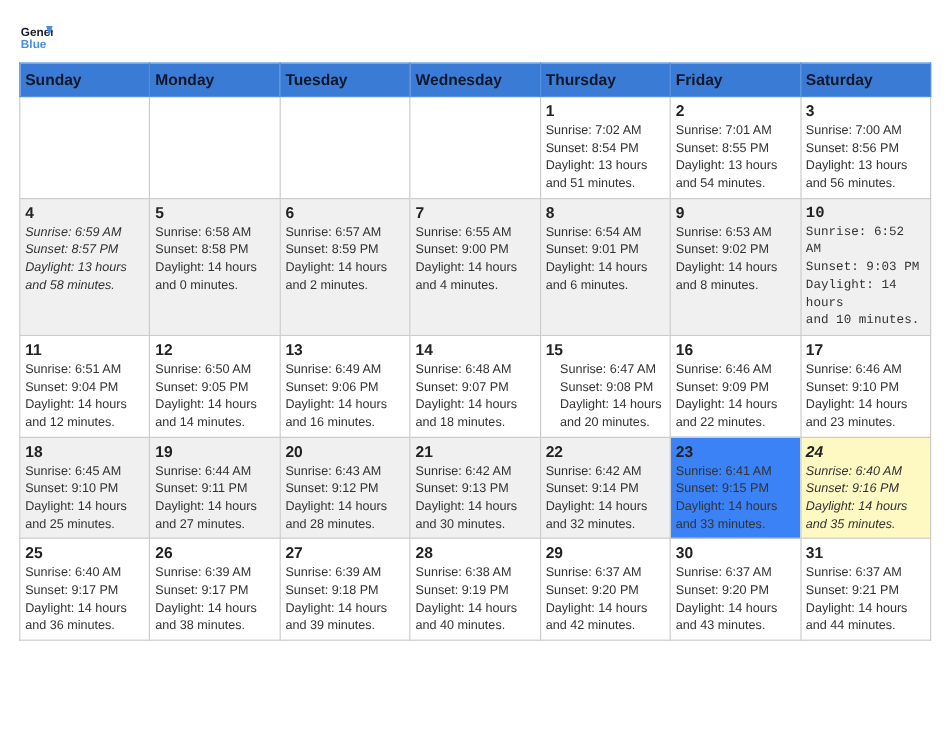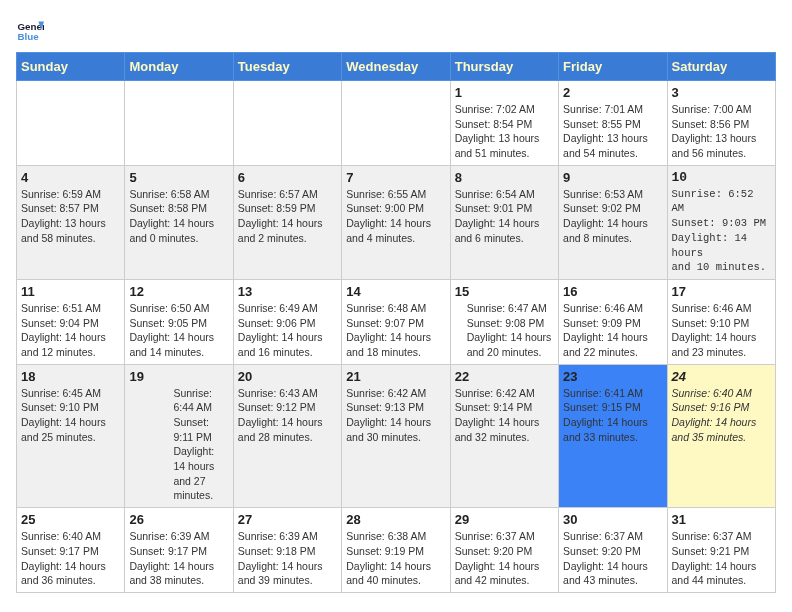--- a/index.html
+++ b/index.html
@@ -37,21 +37,21 @@
       font-size: 14px;
       color: #444;
     }
     .calendar {
       width: 100%;
       border-collapse: collapse;
       font-size: 11px;
     }
     .calendar th {
       background: #3a7bd5;
-      color: #fef9c3;
+      color: #0f172a;
       padding: 6px 4px;
       text-align: left;
       font-size: 13px;
       font-weight: bold;
       border: 1px solid #5590e0;
     }
     .calendar td {
       border: 1px solid #ccc;
       vertical-align: top;
       padding: 4px;
@@ -131,21 +131,21 @@
           <span class="day-number">3</span>
           <div class="day-info" style="white-space: pre-line;">Sunrise: 7:00 AM
 Sunset: 8:56 PM
 Daylight: 13 hours
 and 56 minutes.</div>
         </td>
       </tr>
       <tr>
         <td style="background: rgb(240, 240, 240);">
           <span class="day-number">4</span>
-          <div class="day-info" style="white-space: pre-line;">Sunrise: 6:59 AM
+          <div class="day-info" style="white-space: pre-line; font-style: italic;">Sunrise: 6:59 AM
 Sunset: 8:57 PM
 Daylight: 13 hours
 and 58 minutes.</div>
         </td>
         <td style="background: rgb(240, 240, 240);">
           <span class="day-number">5</span>
           <div class="day-info" style="white-space: pre-line;">Sunrise: 6:58 AM
 Sunset: 8:58 PM
 Daylight: 14 hours
 and 0 minutes.</div>
@@ -240,21 +240,21 @@
       <tr>
         <td style="background: rgb(240, 240, 240);">
           <span class="day-number">18</span>
           <div class="day-info" style="white-space: pre-line;">Sunrise: 6:45 AM
 Sunset: 9:10 PM
 Daylight: 14 hours
 and 25 minutes.</div>
         </td>
         <td style="background: rgb(240, 240, 240);">
           <span class="day-number">19</span>
-          <div class="day-info" style="white-space: pre-line; margin-left: 44px;">Sunrise: 6:44 AM
+          <div class="day-info" style="white-space: pre-line;">Sunrise: 6:44 AM
 Sunset: 9:11 PM
 Daylight: 14 hours
 and 27 minutes.</div>
         </td>
         <td style="background: rgb(240, 240, 240);">
           <span class="day-number">20</span>
           <div class="day-info" style="white-space: pre-line;">Sunrise: 6:43 AM
 Sunset: 9:12 PM
 Daylight: 14 hours
 and 28 minutes.</div>

